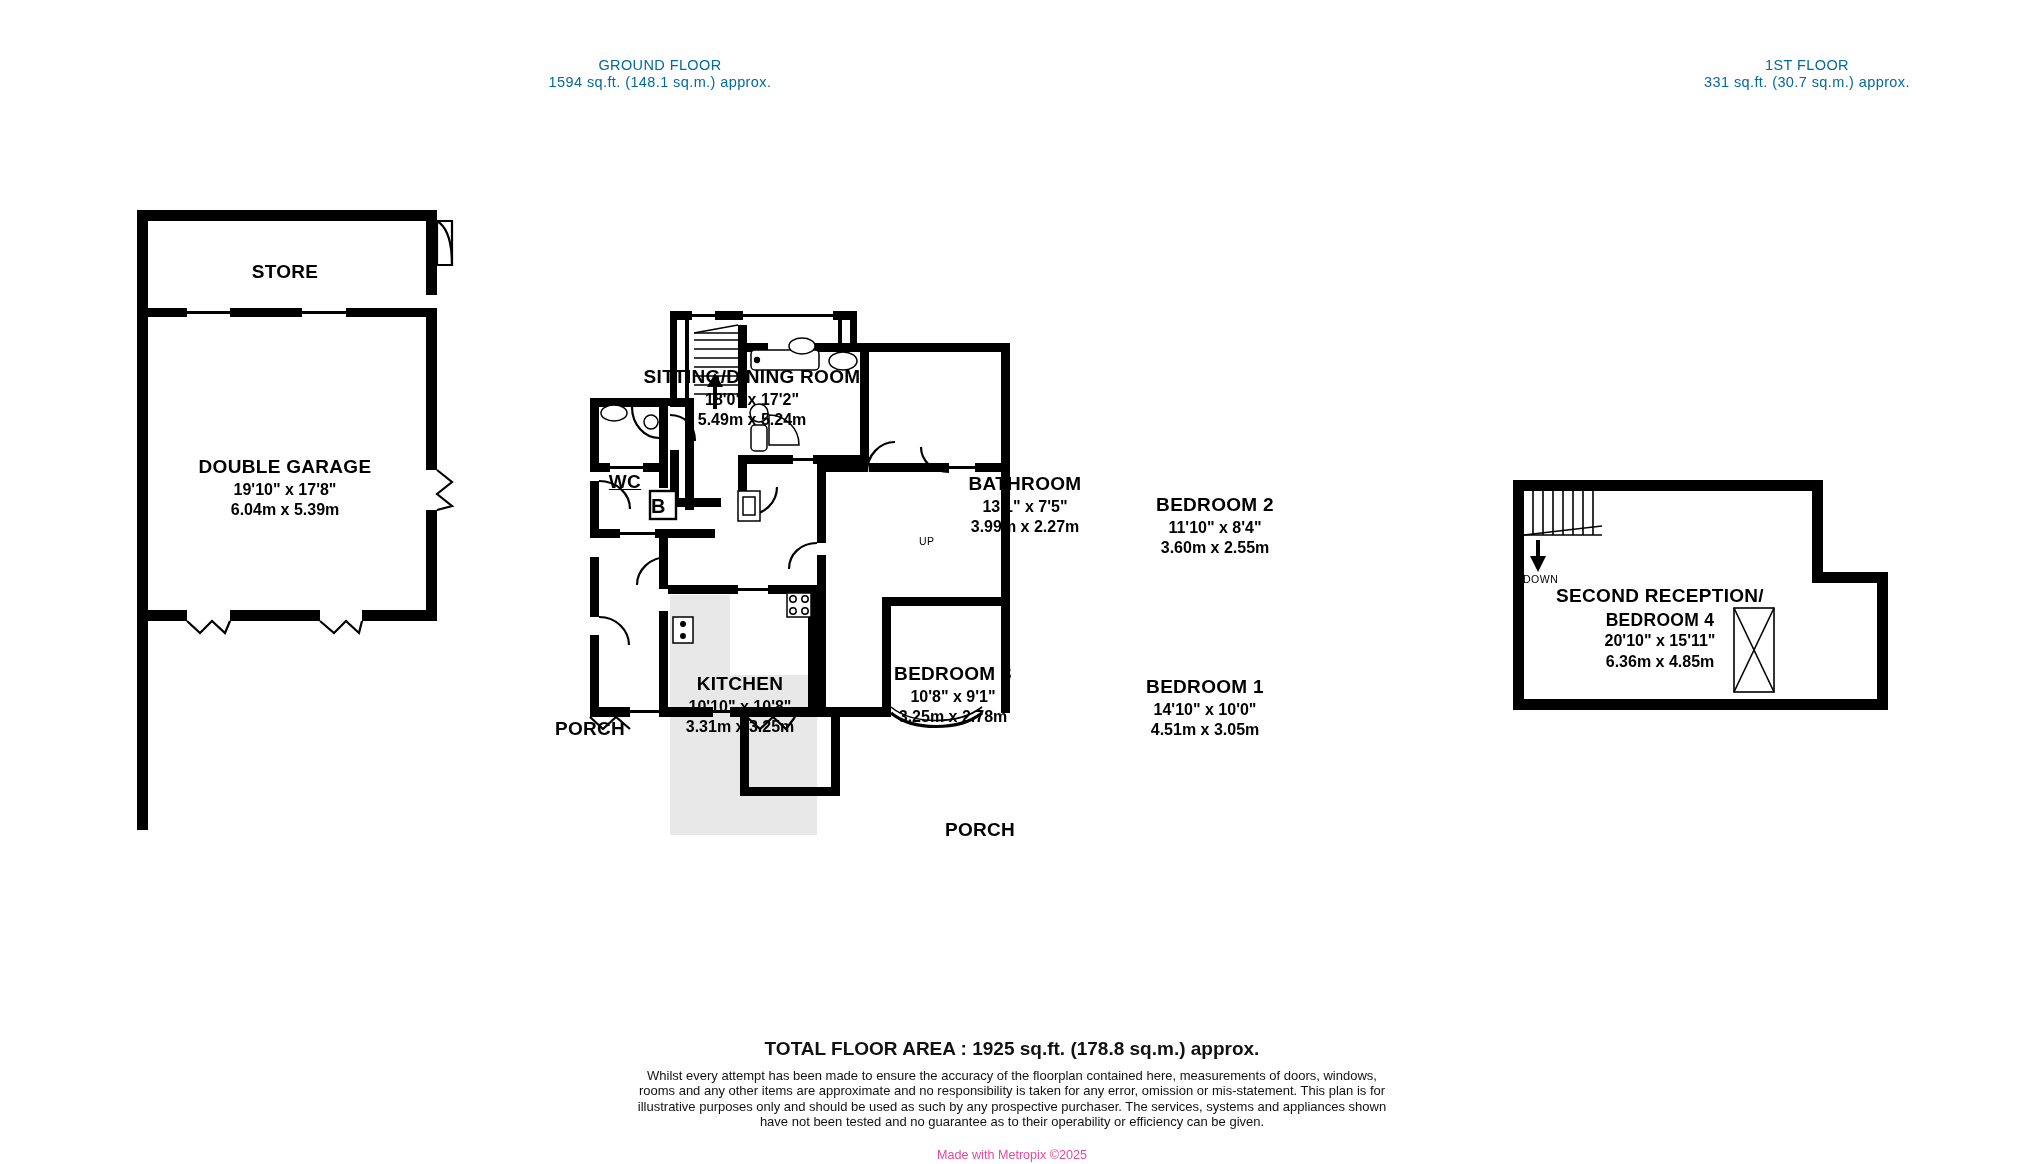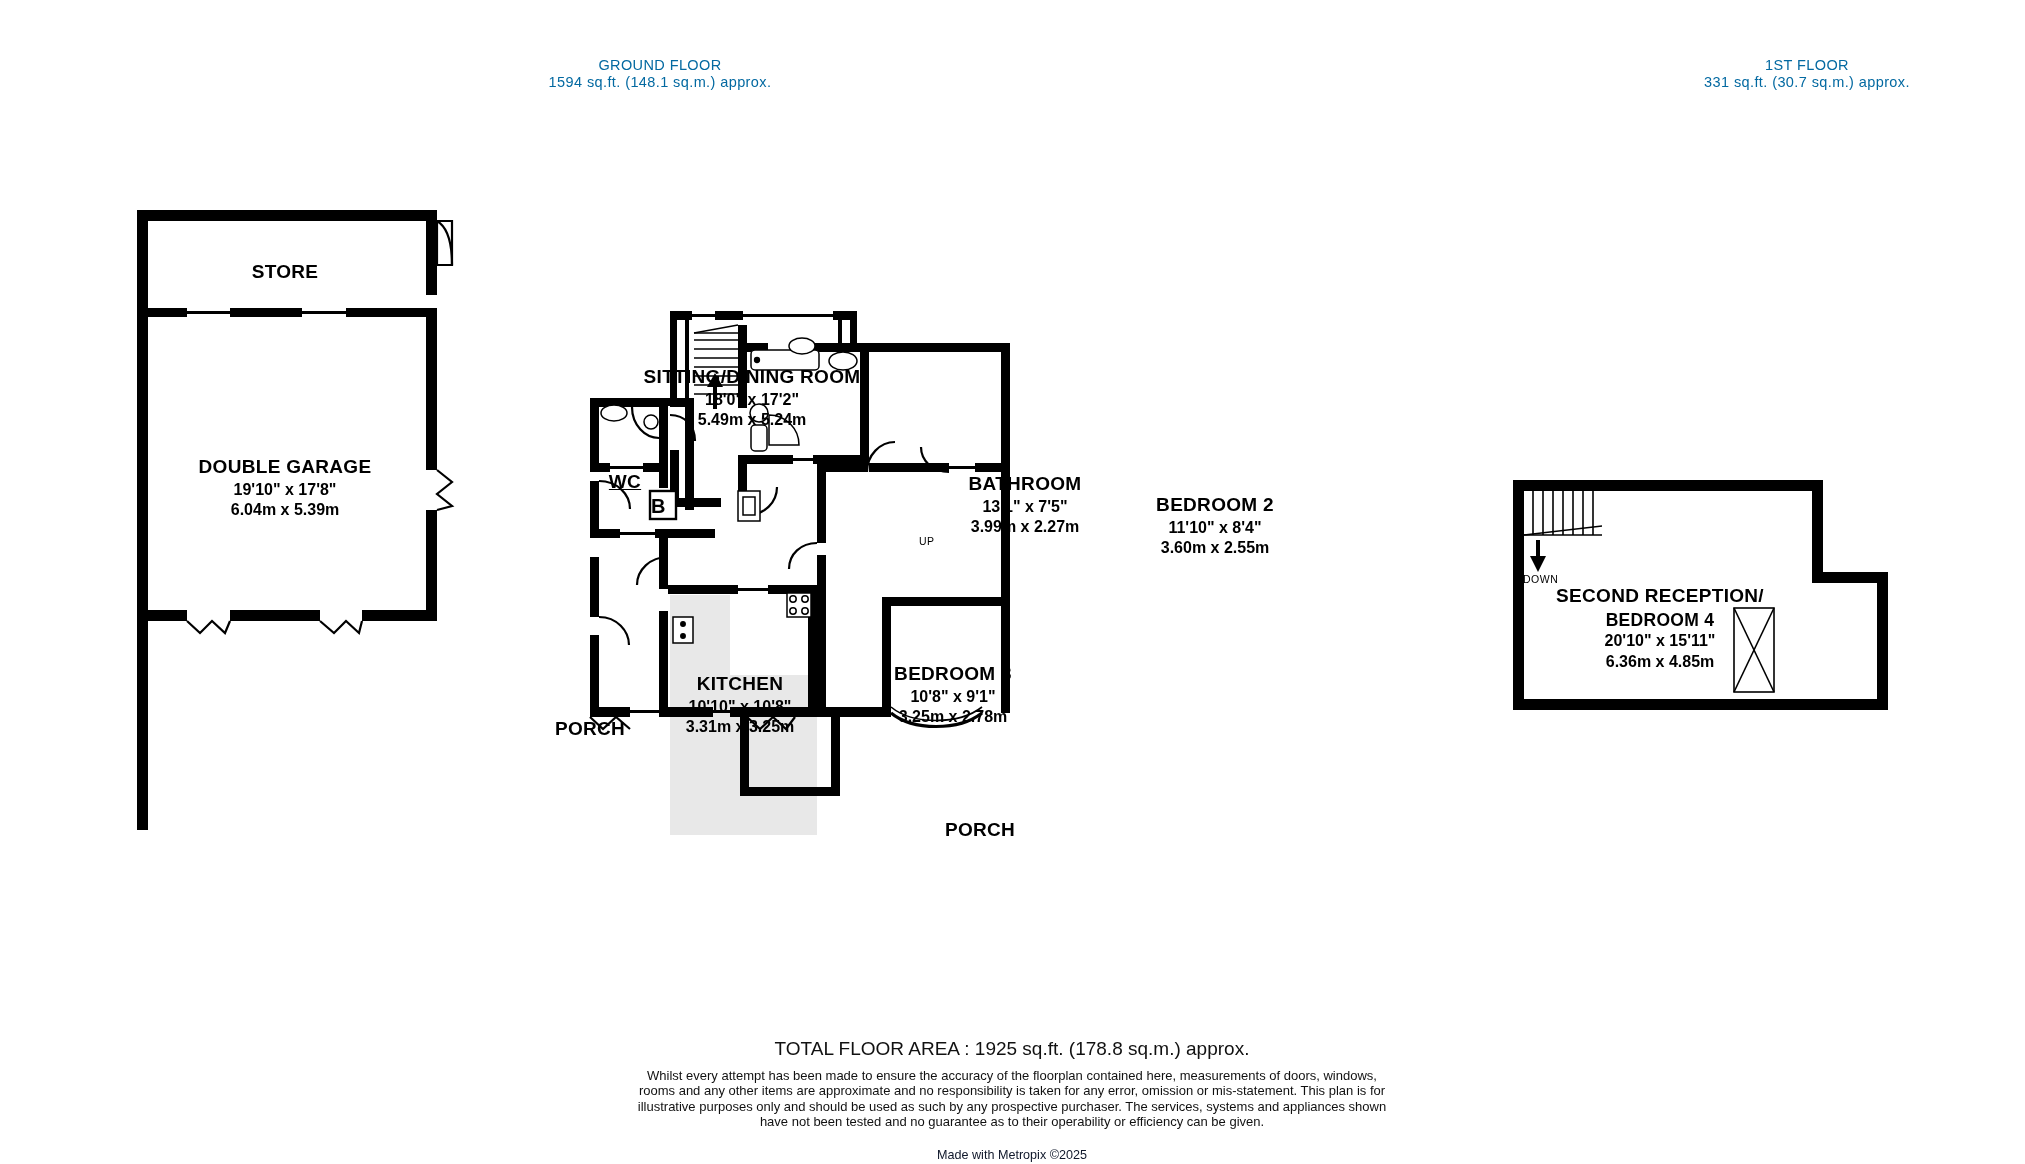--- a/index.html
+++ b/index.html
@@ -61,32 +61,33 @@
     display: block;
     font-weight: bold;
     font-size: 16px;
   }
 
   
   .total {
     text-align: center;
     font-size: 19px;
     color: #111;
+    font-weight: bold;
   }
   .disclaimer {
     text-align: center;
     font-size: 13px;
     line-height: 15.4px;
     color: #111;
     width: 760px;
   }
   .madewith {
     text-align: center;
     font-size: 12.6px;
-    color: #0f172a;
+    color: #ec4899;
   }
 
   svg { display: block; overflow: visible; }
 </style>
 </head>
 <body>
 
 <div id="plan">
 
   <div class="abs floor-head" style="left:545px; top:57px; width:230px;">
@@ -382,20 +383,25 @@
     <span class="imp">11'10"  x 8'4"</span>
     <span class="met">3.60m  x 2.55m</span>
   </div>
 
   <div class="abs room" style="left:838px; top:662px; width:230px;">
     <span class="nm">BEDROOM 3</span>
     <span class="imp">10'8"  x 9'1"</span>
     <span class="met">3.25m  x 2.78m</span>
   </div>
 
+  <div class="abs room" style="left:1090px; top:675px; width:230px;">
+    <span class="nm">BEDROOM 1</span>
+    <span class="imp">14'10"  x 10'0"</span>
+    <span class="met">4.51m  x 3.05m</span>
+  </div>
 
   <div class="abs room" style="left:915px; top:818px; width:130px;">
     <span class="nm">PORCH</span>
   </div>
 
   <svg class="abs" style="left:1500px; top:460px;" width="430" height="300">
     <g fill="#000">
 
       <rect x="13" y="20" width="50" height="11"></rect>
       <rect x="63" y="20" width="260" height="11"></rect>

